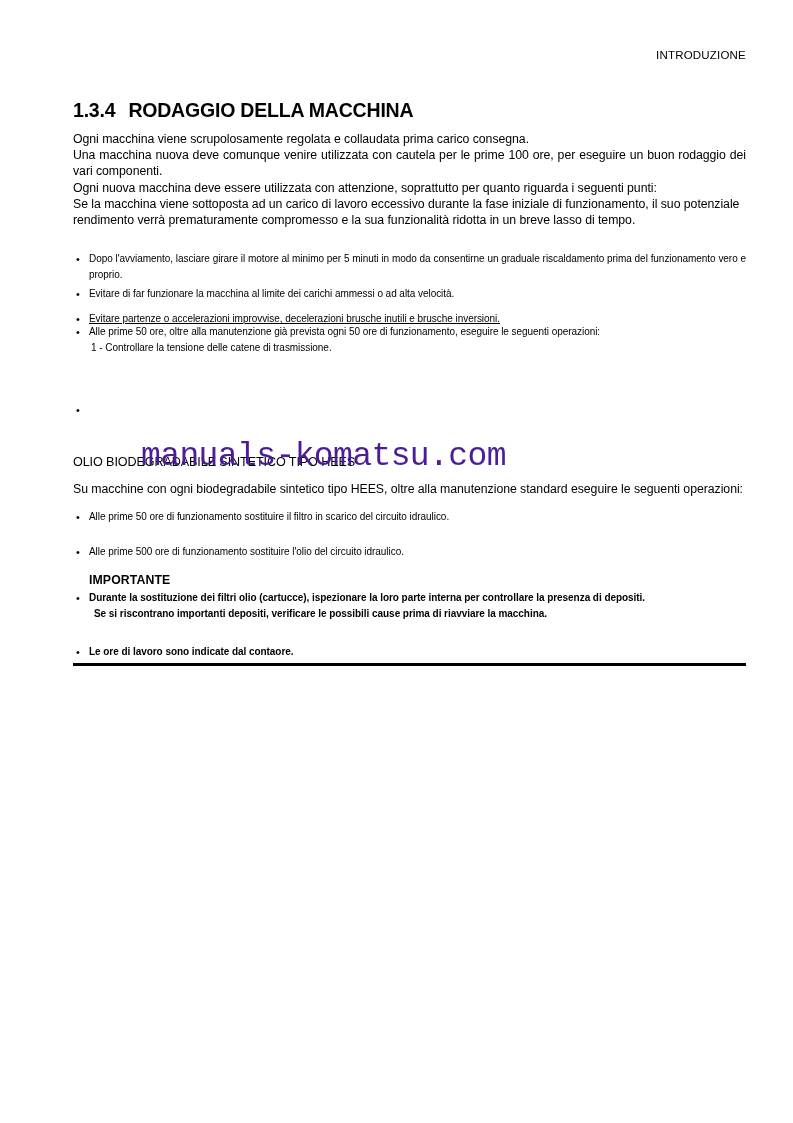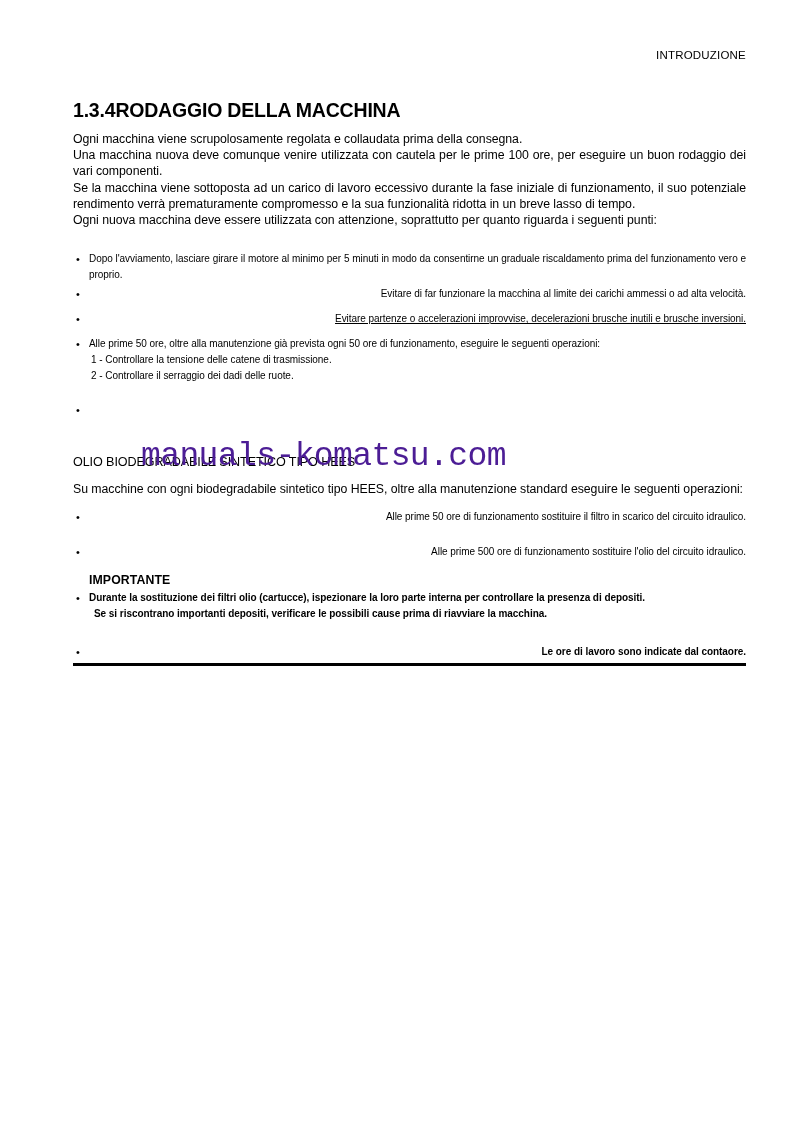--- a/index.html
+++ b/index.html
@@ -44,20 +44,21 @@
     position: absolute;
     left: 0;
     top: 99px;
     font-size: 19.5px;
     font-weight: bold;
     letter-spacing: -0.2px;
     white-space: nowrap;
   }
   .section-heading .num {
     display: inline-block;
+    margin-right: 13px;
   }
 
   
   .body-block {
     position: absolute;
     left: 0;
     width: 673px;
     font-size: 12.3px;
     line-height: 16.2px;
     text-align: justify;
@@ -85,21 +86,21 @@
   }
   .bullet-item::before {
     content: "\2022";
     position: absolute;
     left: 3px;
     top: -0.5px;
     font-size: 11px;
     line-height: 16.2px;
   }
   .bullet-item.noj {
-    text-align: right;
+    text-align: left;
   }
   .sub-num {
     display: block;
     text-align: left;
     padding-left: 2px;
   }
 
   
   .sub-heading {
     position: absolute;
@@ -168,42 +169,41 @@
 
   <div class="content">
 
     <div class="running-header">INTRODUZIONE</div>
 
     <div class="section-heading">
       <span class="num">1.3.4</span><span>RODAGGIO DELLA MACCHINA</span>
     </div>
 
     <div class="body-block" style="top:131px;">
-      <p class="noj" style="text-align:left;">Ogni macchina viene scrupolosamente regolata e collaudata prima della consegna.</p>
+      <p class="noj" style="text-align:left;">Ogni macchina viene scrupolosamente regolata e collaudata prima carico consegna.</p>
       <p>Una macchina nuova deve comunque venire utilizzata con cautela per le prime 100 ore, per eseguire un buon rodaggio dei vari componenti.</p>
+      <p style="text-align:left;">Ogni nuova macchina deve essere utilizzata con attenzione, soprattutto per quanto riguarda i seguenti punti:</p>
       <p>Se la macchina viene sottoposta ad un carico di lavoro eccessivo durante la fase iniziale di funzionamento, il suo potenziale rendimento verrà prematuramente compromesso e la sua funzionalità ridotta in un breve lasso di tempo.</p>
-      <p style="text-align:left;">Ogni nuova macchina deve essere utilizzata con attenzione, soprattutto per quanto riguarda i seguenti punti:</p>
     </div>
 
     <div class="bullet-item" style="top:251px;">
       <span>Dopo l'avviamento, lasciare girare il motore al minimo per 5 minuti in modo da consentirne un graduale riscaldamento prima del funzionamento vero e proprio.</span>
     </div>
 
     <div class="bullet-item noj" style="top:286px;">
       <span>Evitare di far funzionare la macchina al limite dei carichi ammessi o ad alta velocità.</span>
     </div>
 
     <div class="bullet-item noj" style="top:311px;text-decoration:underline;">
       <span>Evitare partenze o accelerazioni improvvise, decelerazioni brusche inutili e brusche inversioni.</span>
     </div>
 
-    <div class="bullet-item" style="top:336px;">
+    <div class="bullet-item" style="top:324px;">
       <span>Alle prime 50 ore, oltre alla manutenzione già prevista ogni 50 ore di funzionamento, eseguire le seguenti operazioni:</span>
       <span class="sub-num">1 - Controllare la tensione delle catene di trasmissione.</span>
-      <span class="sub-num">2 - Controllare il serraggio dei dadi delle ruote.</span>
     </div>
 
     <div class="bullet-item" style="top:402px;">
     </div>
 
     <div class="sub-heading" style="top:455px;">OLIO BIODEGRADABILE SINTETICO TIPO HEES</div>
 
     <div class="body-block" style="top:481px;">
       <p>Su macchine con ogni biodegradabile sintetico tipo HEES, oltre alla manutenzione standard eseguire le seguenti operazioni:</p>
     </div>

